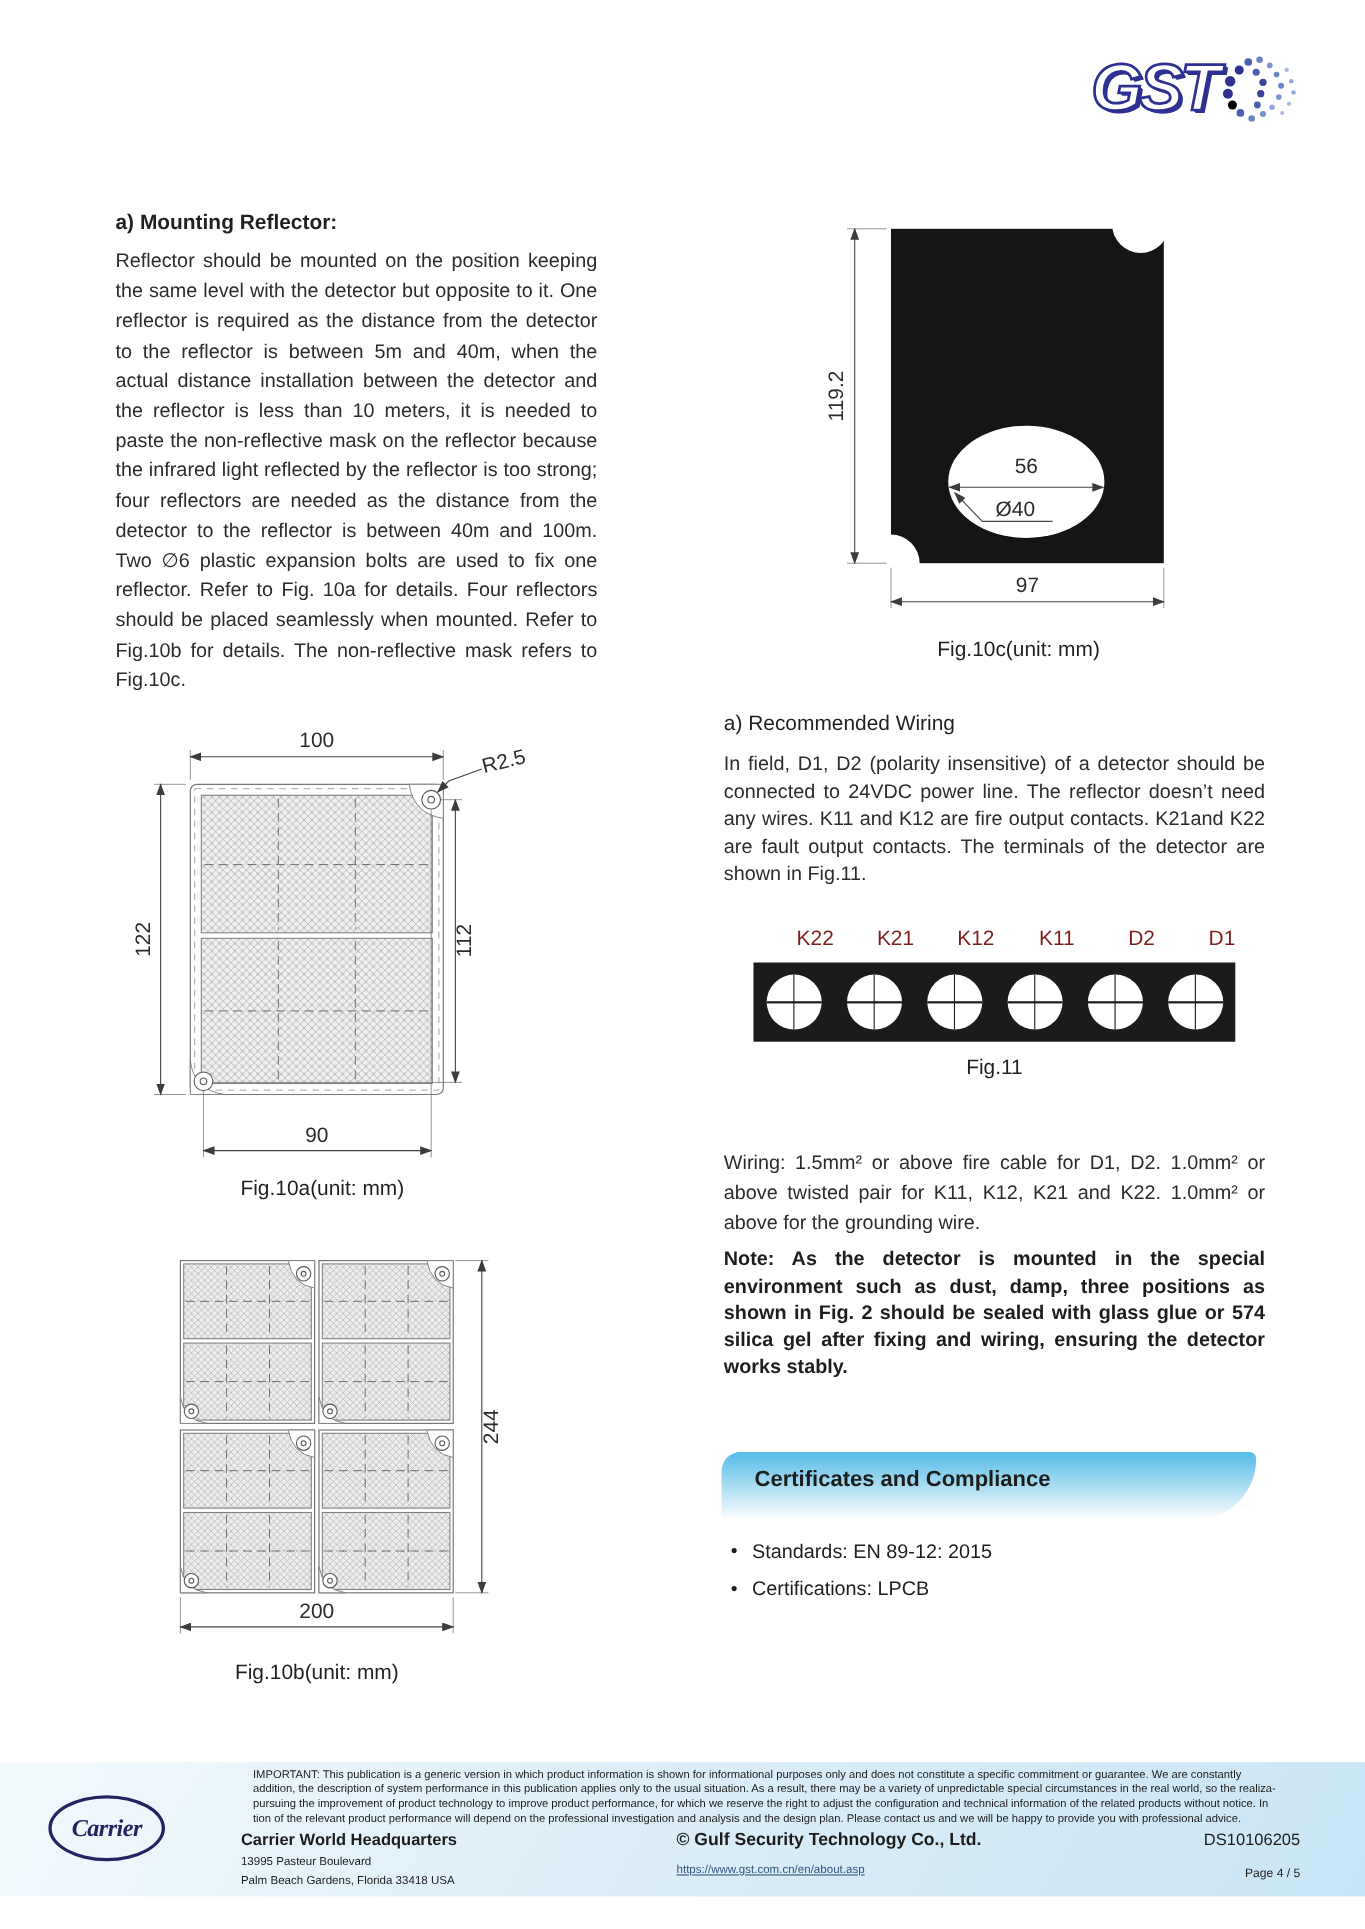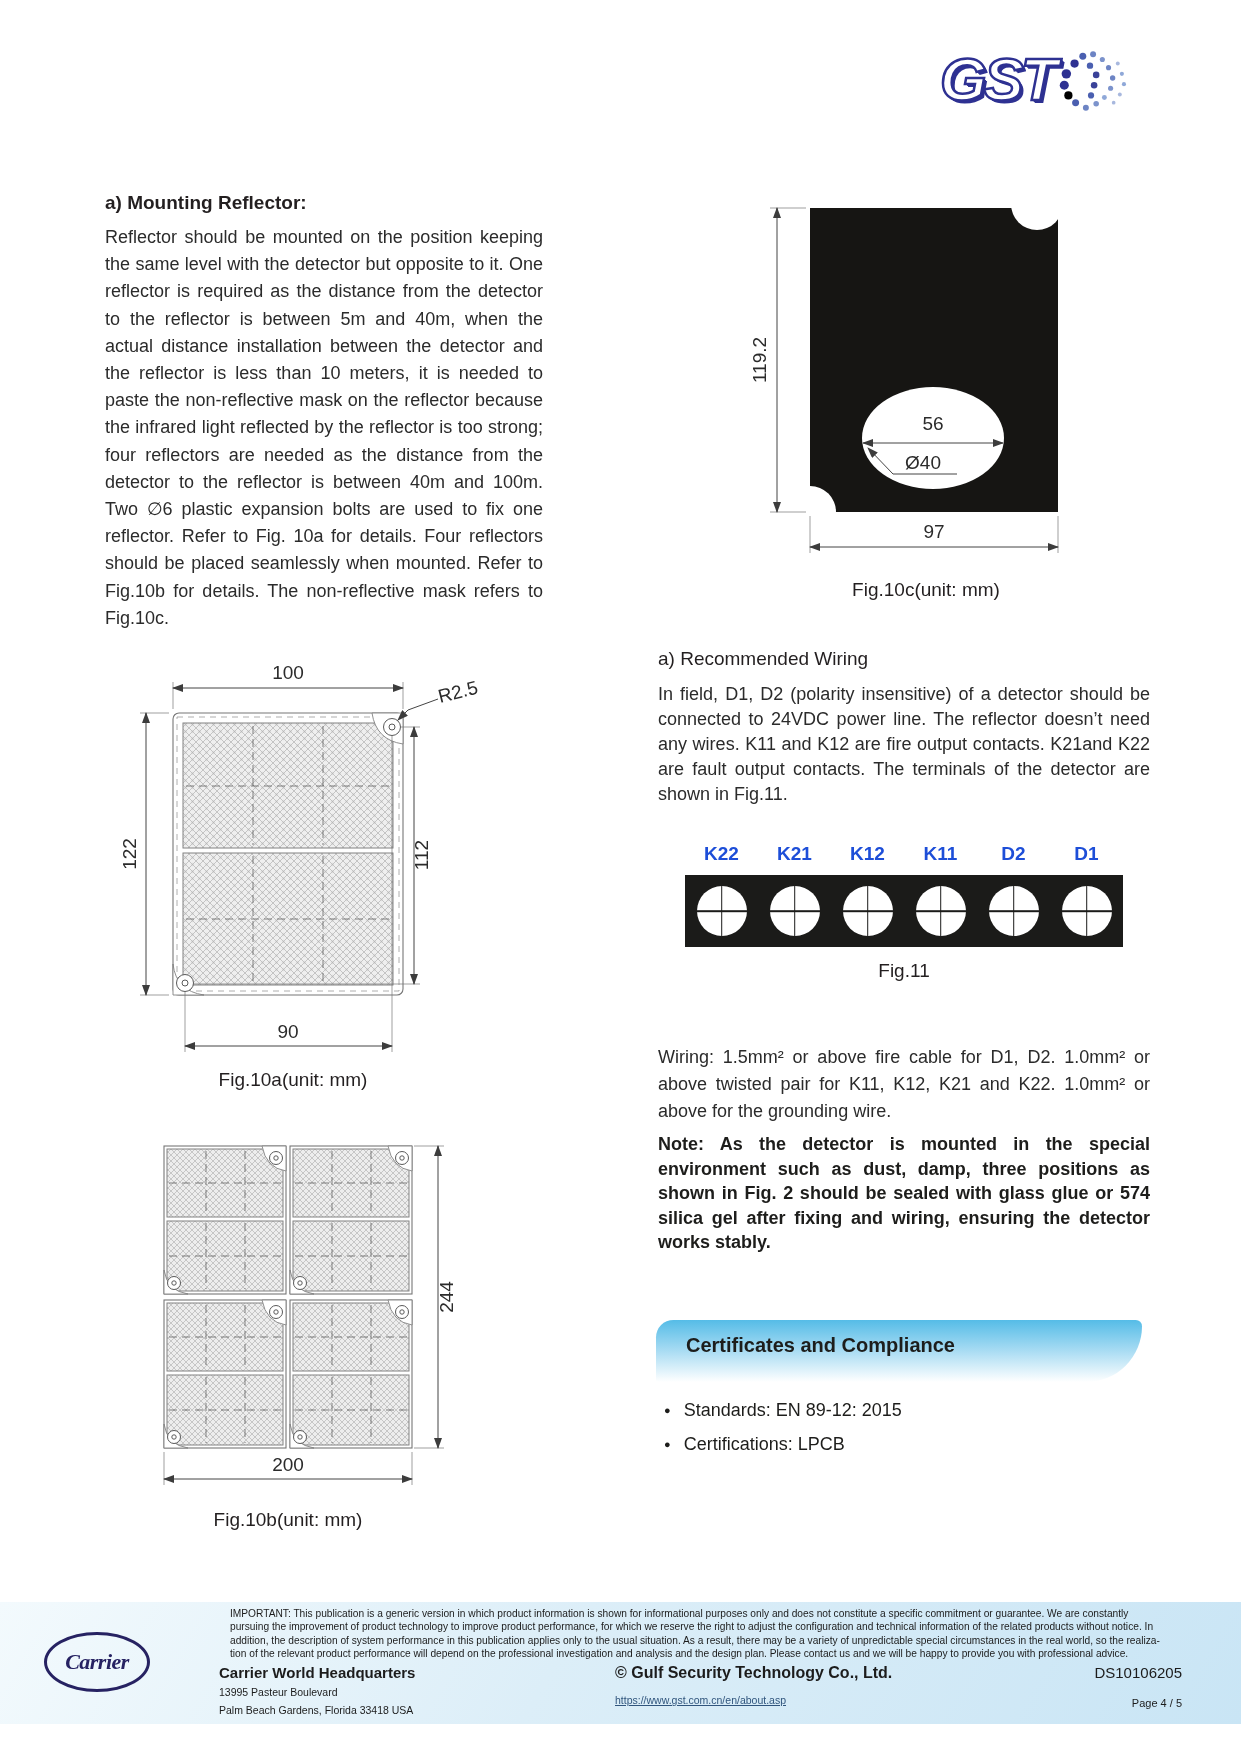--- a/index.html
+++ b/index.html
@@ -1,21 +1,21 @@
 <!DOCTYPE html>
 <html><head>
 <meta charset="utf-8">
 <style>
   html,body{margin:0;padding:0;background:#888;}
   .page{position:relative;width:1241px;height:1754px;background:#ffffff;overflow:hidden;
         font-family:"Liberation Sans",sans-serif;color:#231f20;}
   .abs{position:absolute;}
 
   
-  .gst-logo{left:940px;top:38px;width:235px;height:82px;display:flex;align-items:center;}
+  .gst-logo{left:992px;top:38px;width:235px;height:82px;display:flex;align-items:center;}
   .gst-text{font-style:italic;font-weight:bold;font-size:60px;letter-spacing:-3px;
             color:#ffffff;-webkit-text-stroke:2.5px #2e3192;
             text-shadow:3px 3px 0 #2e3192,1px 1px 0 #2e3192,2px 2px 0 #2e3192;}
 
   
   .h-left{left:105px;top:192px;font-size:19px;font-weight:bold;}
   .body-left{left:105px;top:224px;width:438px;font-size:18px;line-height:27.2px;
              text-align:justify;color:#2b2b2b;}
   .h-right{left:658px;top:648px;font-size:19px;}
   .intro-right{left:658px;top:682px;width:492px;font-size:18px;line-height:25px;
@@ -33,21 +33,21 @@
   .ext{stroke:#777;stroke-width:0.7;fill:none;}
   .panel{fill:url(#hatchA);stroke:#828282;stroke-width:1;}
   .panelB{fill:url(#hatchB);stroke:#828282;stroke-width:1;}
   .dash{stroke:#3d3d3d;stroke-width:0.8;stroke-dasharray:8 5;fill:none;opacity:.8;}
   .frame{fill:#ffffff;stroke:#777;stroke-width:1.1;}
   .bracket{fill:#ffffff;stroke:#828282;stroke-width:0.9;}
   .hole{fill:#ffffff;stroke:#5a5a5a;stroke-width:1;}
 
   
   .t-labels{left:685px;top:843px;width:438px;display:flex;}
-  .t-labels span{flex:1;text-align:center;font-size:19px;color:#1d4ed8;font-weight:bold;}
+  .t-labels span{flex:1;text-align:right;font-size:19px;color:#7f1d1d;}
   .t-bar{left:685px;top:875px;width:438px;height:72px;background:#1b1b19;
          display:flex;justify-content:space-around;align-items:center;}
   .screw{position:relative;width:50px;height:50px;background:#ffffff;border-radius:50%;}
   .screw::before{content:"";position:absolute;left:50%;top:0;width:1.6px;height:100%;
                  background:#1b1b19;transform:translateX(-50%);}
   .screw::after{content:"";position:absolute;top:50%;left:0;height:1.6px;width:100%;
                 background:#1b1b19;transform:translateY(-50%);}
   .fig11-cap{left:685px;top:960px;width:438px;text-align:center;font-size:19px;}
 
   
@@ -337,22 +337,22 @@
     <span class="dot">●</span>
     <span>Certifications: LPCB</span>
   </div>
 
   <div class="abs footer-band">
     <div class="abs carrier" style="left:44px;top:30px">
       <span>Carrier</span>
     </div>
     <div class="abs important" style="left:230px;top:5px">
       <div>IMPORTANT: This publication is a generic version in which product information is shown for informational purposes only and does not constitute a specific commitment or guarantee. We are constantly</div>
+      <div>addition, the description of system performance in this publication applies only to the usual situation. As a result, there may be a variety of unpredictable special circumstances in the real world, so the realiza-</div>
       <div>pursuing the improvement of product technology to improve product performance, for which we reserve the right to adjust the configuration and technical information of the related products without notice. In</div>
-      <div>addition, the description of system performance in this publication applies only to the usual situation. As a result, there may be a variety of unpredictable special circumstances in the real world, so the realiza-</div>
       <div>tion of the relevant product performance will depend on the professional investigation and analysis and the design plan. Please contact us and we will be happy to provide you with professional advice.</div>
     </div>
     <div class="abs hq" style="left:219px;top:62px">
       <div class="name">Carrier World Headquarters</div>
       <div class="addr">13995 Pasteur Boulevard</div>
       <div class="addr">Palm Beach Gardens, Florida 33418 USA</div>
     </div>
     <div class="abs mid-foot" style="left:615px;top:62px">
       <div class="copy">© Gulf Security Technology Co., Ltd.</div>
       <a href="#">https://www.gst.com.cn/en/about.asp</a>

